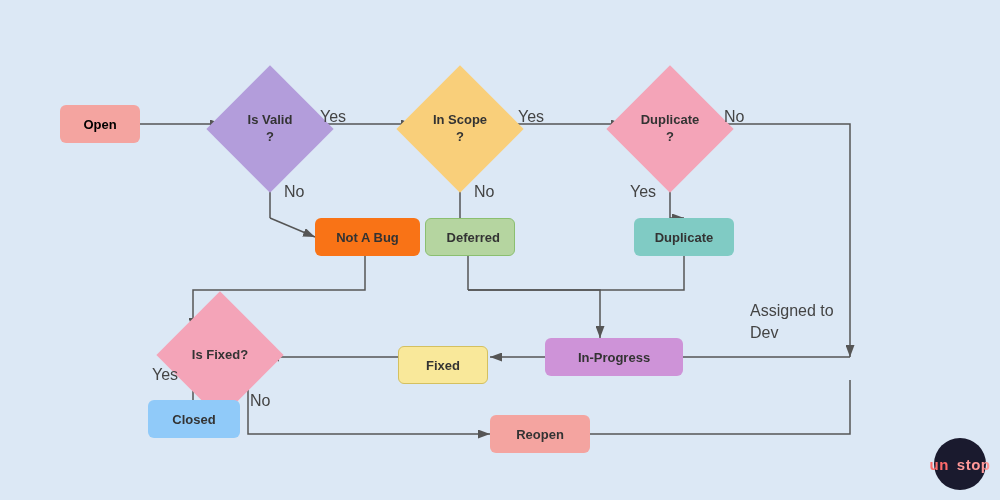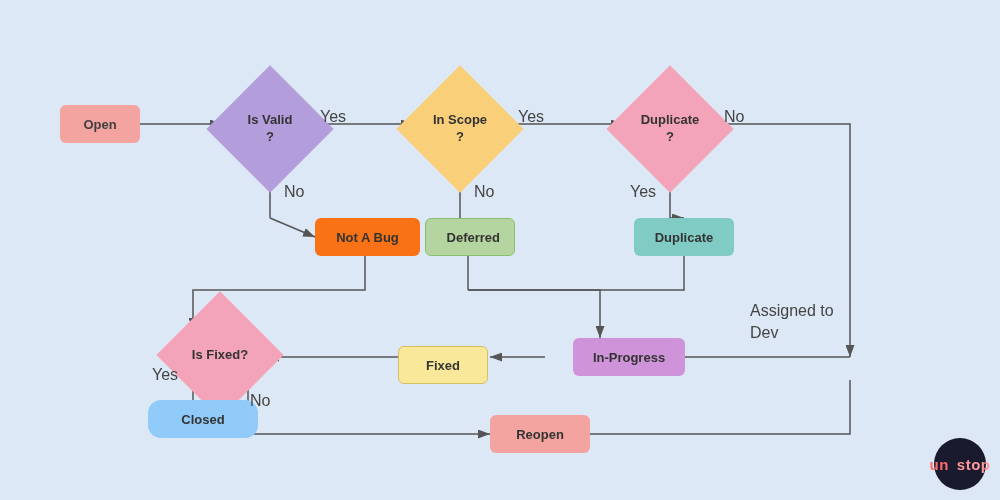--- a/index.html
+++ b/index.html
@@ -47,21 +47,21 @@
       align-items: center;
       justify-content: center;
       width: 100%;
       height: 100%;
       font-size: 13px;
       font-weight: 600;
       text-align: center;
       line-height: 1.3;
     }
     
-    .open-node { background: #f4a4a0; color: #404040; }
+    .open-node { background: #f4a4a0; color: #000000; }
     .is-valid-node { background: #b39ddb; color: #333; }
     .in-scope-node { background: #f9cf7a; color: #333; }
     .duplicate-q-node { background: #f4a4b8; color: #333; }
     .not-a-bug-node { background: #f97316; color: #333; }
     .deferred-node { background: #b5d5a0; color: #333; border: 1.5px solid #8bbf70; }
     .duplicate-node { background: #80cbc4; color: #333; }
     .is-fixed-node { background: #f4a4b8; color: #333; }
     .closed-node { background: #90caf9; color: #333; }
     .fixed-node { background: #f9e89a; color: #333; border: 1.5px solid #d4c060; margin-top: 8px; }
     .in-progress-node { background: #ce93d8; color: #333; }
@@ -166,29 +166,29 @@
   </div>
 
   <div class="node rect-node duplicate-node" style="left:634px; top:218px; width:100px; height:38px;">
     <span>Duplicate</span>
   </div>
 
   <div class="node diamond-node is-fixed-node" style="left:175px; top:310px;">
     <div class="diamond-inner">Is Fixed?</div>
   </div>
 
-  <div class="node rect-node closed-node" style="left:148px; top:400px; width:110px; height:38px;border-radius:13px;">
+  <div class="node rect-node closed-node" style="left:148px; top:400px; width:92px; height:38px;">
     <span>Closed</span>
   </div>
 
   <div class="node rect-node fixed-node" style="left:398px; top:338px; width:90px; height:38px;">
     <span>Fixed</span>
   </div>
 
-  <div class="node rect-node in-progress-node" style="left:573px; top:338px; width:112px; height:38px;">
+  <div class="node rect-node in-progress-node" style="left:545px; top:338px; width:138px; height:38px;">
     <span>In-Progress</span>
   </div>
 
   <div class="node rect-node reopen-node" style="left:490px; top:415px; width:100px; height:38px;">
     <span>Reopen</span>
   </div>
 
   <span class="label-text" style="left:320px; top:108px;">Yes</span>
   <span class="label-text" style="left:284px; top:183px;">No</span>
   <span class="label-text" style="left:518px; top:108px;">Yes</span>

